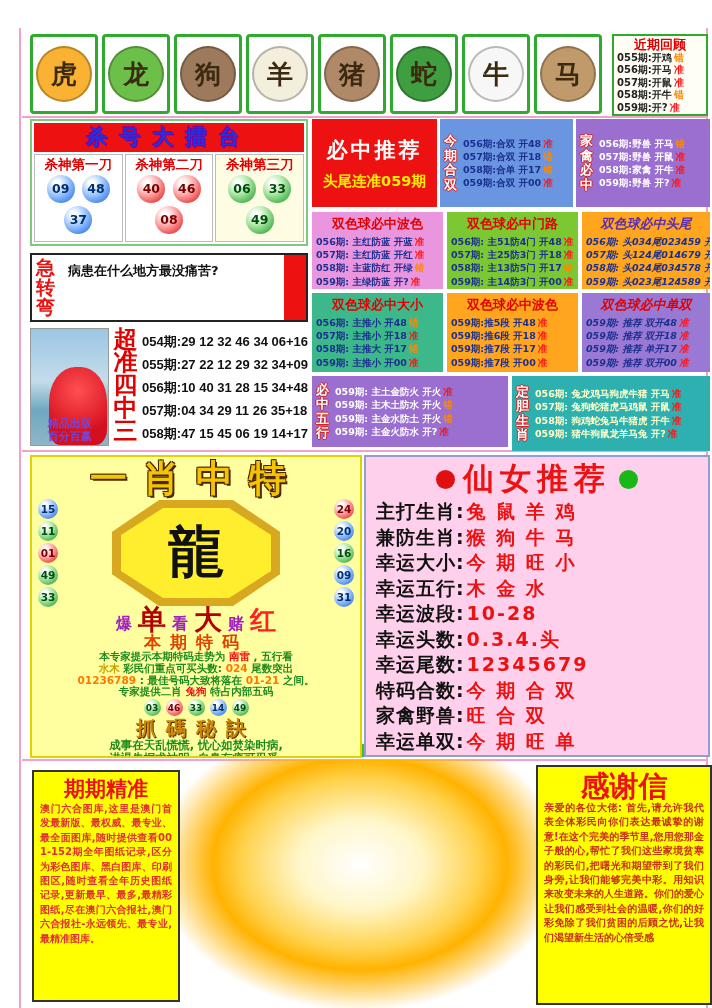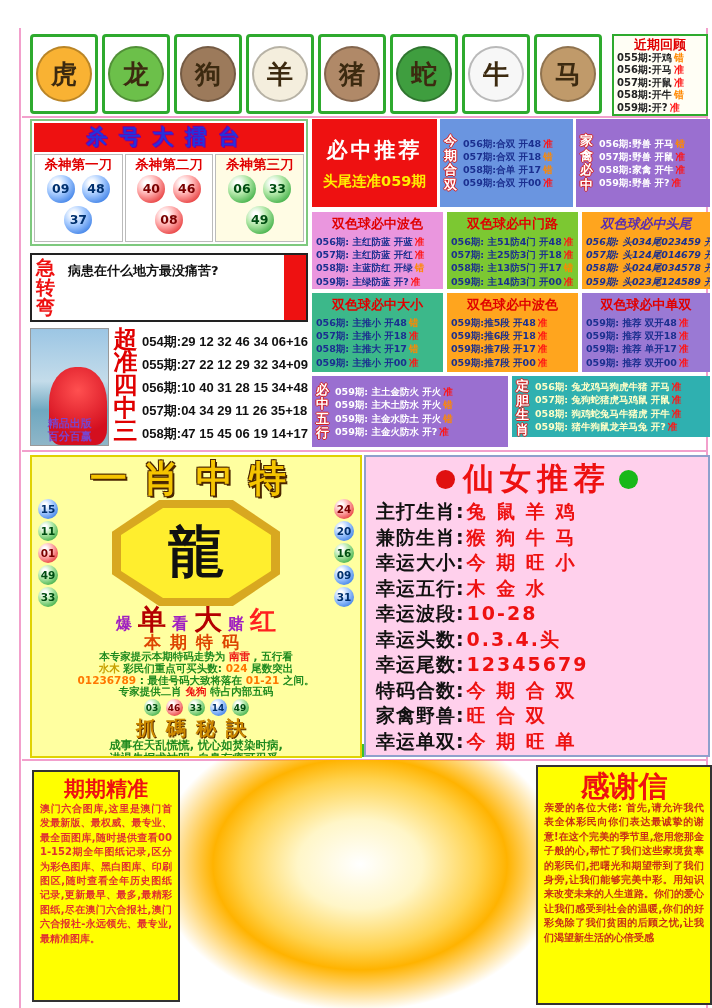--- a/index.html
+++ b/index.html
@@ -352,21 +352,21 @@
   <div class="gbox box-orange" style="left:447px;top:293px;width:131px;height:79px;">
     <div class="gtitle">双色球必中波色</div>
     <div>
 
     <div class="gl"><span>059期:推5段 开48</span><span class="mk">准</span></div>
         <div class="gl"><span>059期:推6段 开18</span><span class="mk">准</span></div>
         <div class="gl"><span>059期:推7段 开17</span><span class="mk">准</span></div>
         <div class="gl"><span>059期:推7段 开00</span><span class="mk">准</span></div>
       </div>
   </div>
-  <div class="gbox box-purple" style="left:582px;top:293px;width:128px;height:79px;">
+  <div class="gbox box-purple" style="left:582px;top:293px;width:128px;height:79px;font-style:italic;">
     <div class="gtitle">双色球必中单双</div>
     <div>
 
     <div class="gl"><span>059期: 推荐 双开48</span><span class="mk">准</span></div>
         <div class="gl"><span>059期: 推荐 双开18</span><span class="mk">准</span></div>
         <div class="gl"><span>059期: 推荐 单开17</span><span class="mk">准</span></div>
         <div class="gl"><span>059期: 推荐 双开00</span><span class="mk">准</span></div>
       </div>
   </div>
 
@@ -375,21 +375,21 @@
       <div class="vlabel">必中五行</div>
       <div class="glines">
 
       <div class="gl"><span>059期: 主土金防火 开火</span><span class="mk">准</span></div>
           <div class="gl"><span>059期: 主木土防水 开火</span><span class="mk wrong">错</span></div>
           <div class="gl"><span>059期: 主金水防土 开火</span><span class="mk wrong">错</span></div>
           <div class="gl"><span>059期: 主金火防水 开?</span><span class="mk">准</span></div>
         </div>
     </div>
   </div>
-  <div class="gbox box-cyan cream-lines" style="left:512px;top:376px;width:198px;height:61px;">
+  <div class="gbox box-cyan cream-lines" style="left:512px;top:376px;width:198px;height:75px;">
     <div class="vwrap">
       <div class="vlabel">定胆生肖</div>
       <div class="glines">
 
       <div class="gl"><span>056期: 兔龙鸡马狗虎牛猪 开马</span><span class="mk">准</span></div>
           <div class="gl"><span>057期: 兔狗蛇猪虎马鸡鼠 开鼠</span><span class="mk">准</span></div>
           <div class="gl"><span>058期: 狗鸡蛇兔马牛猪虎 开牛</span><span class="mk">准</span></div>
           <div class="gl"><span>059期: 猪牛狗鼠龙羊马兔 开?</span><span class="mk">准</span></div>
         </div>
     </div>

